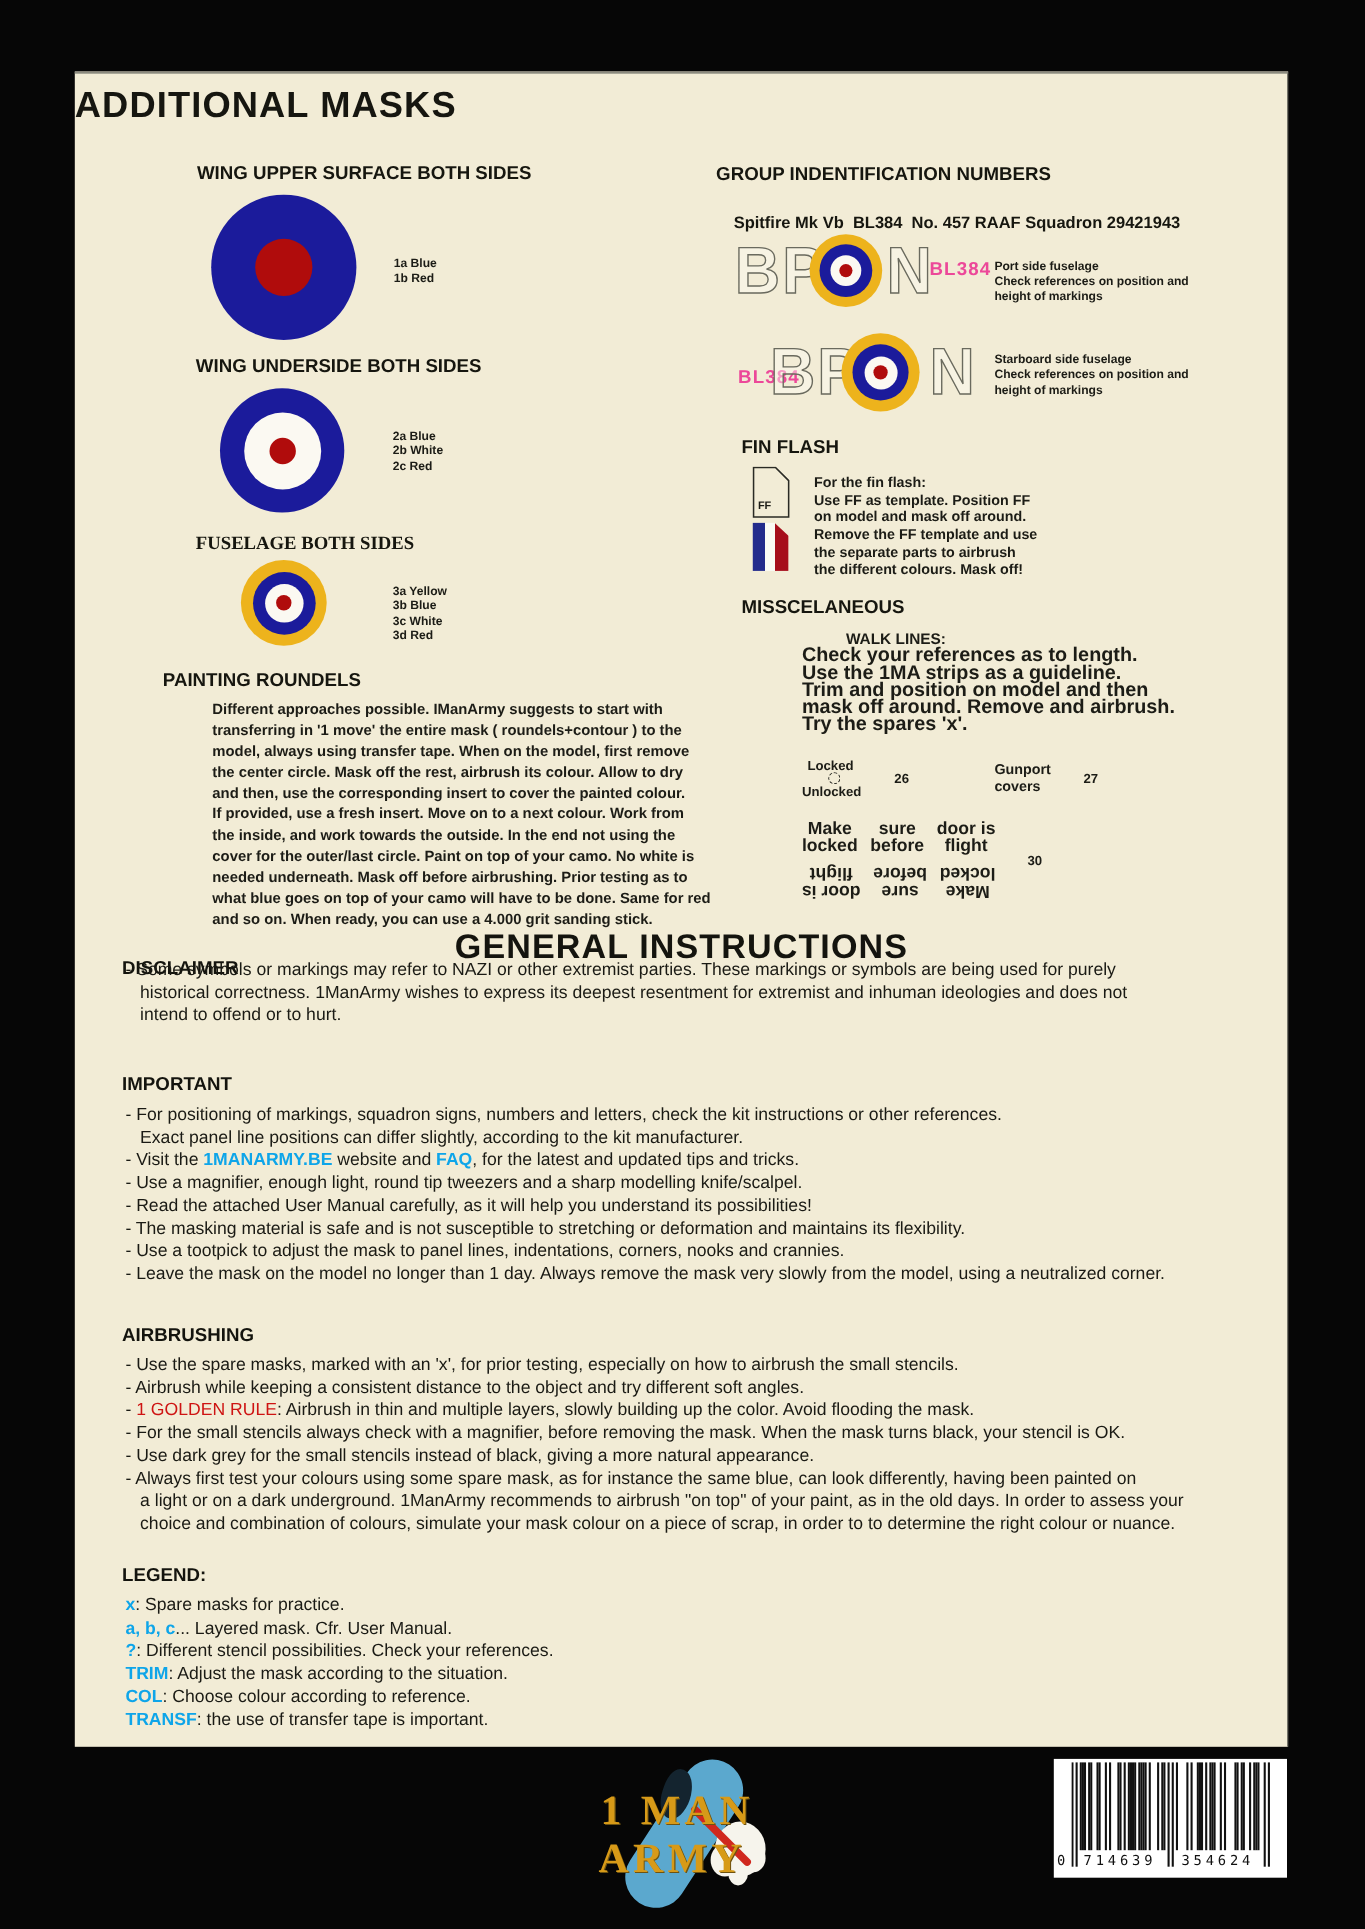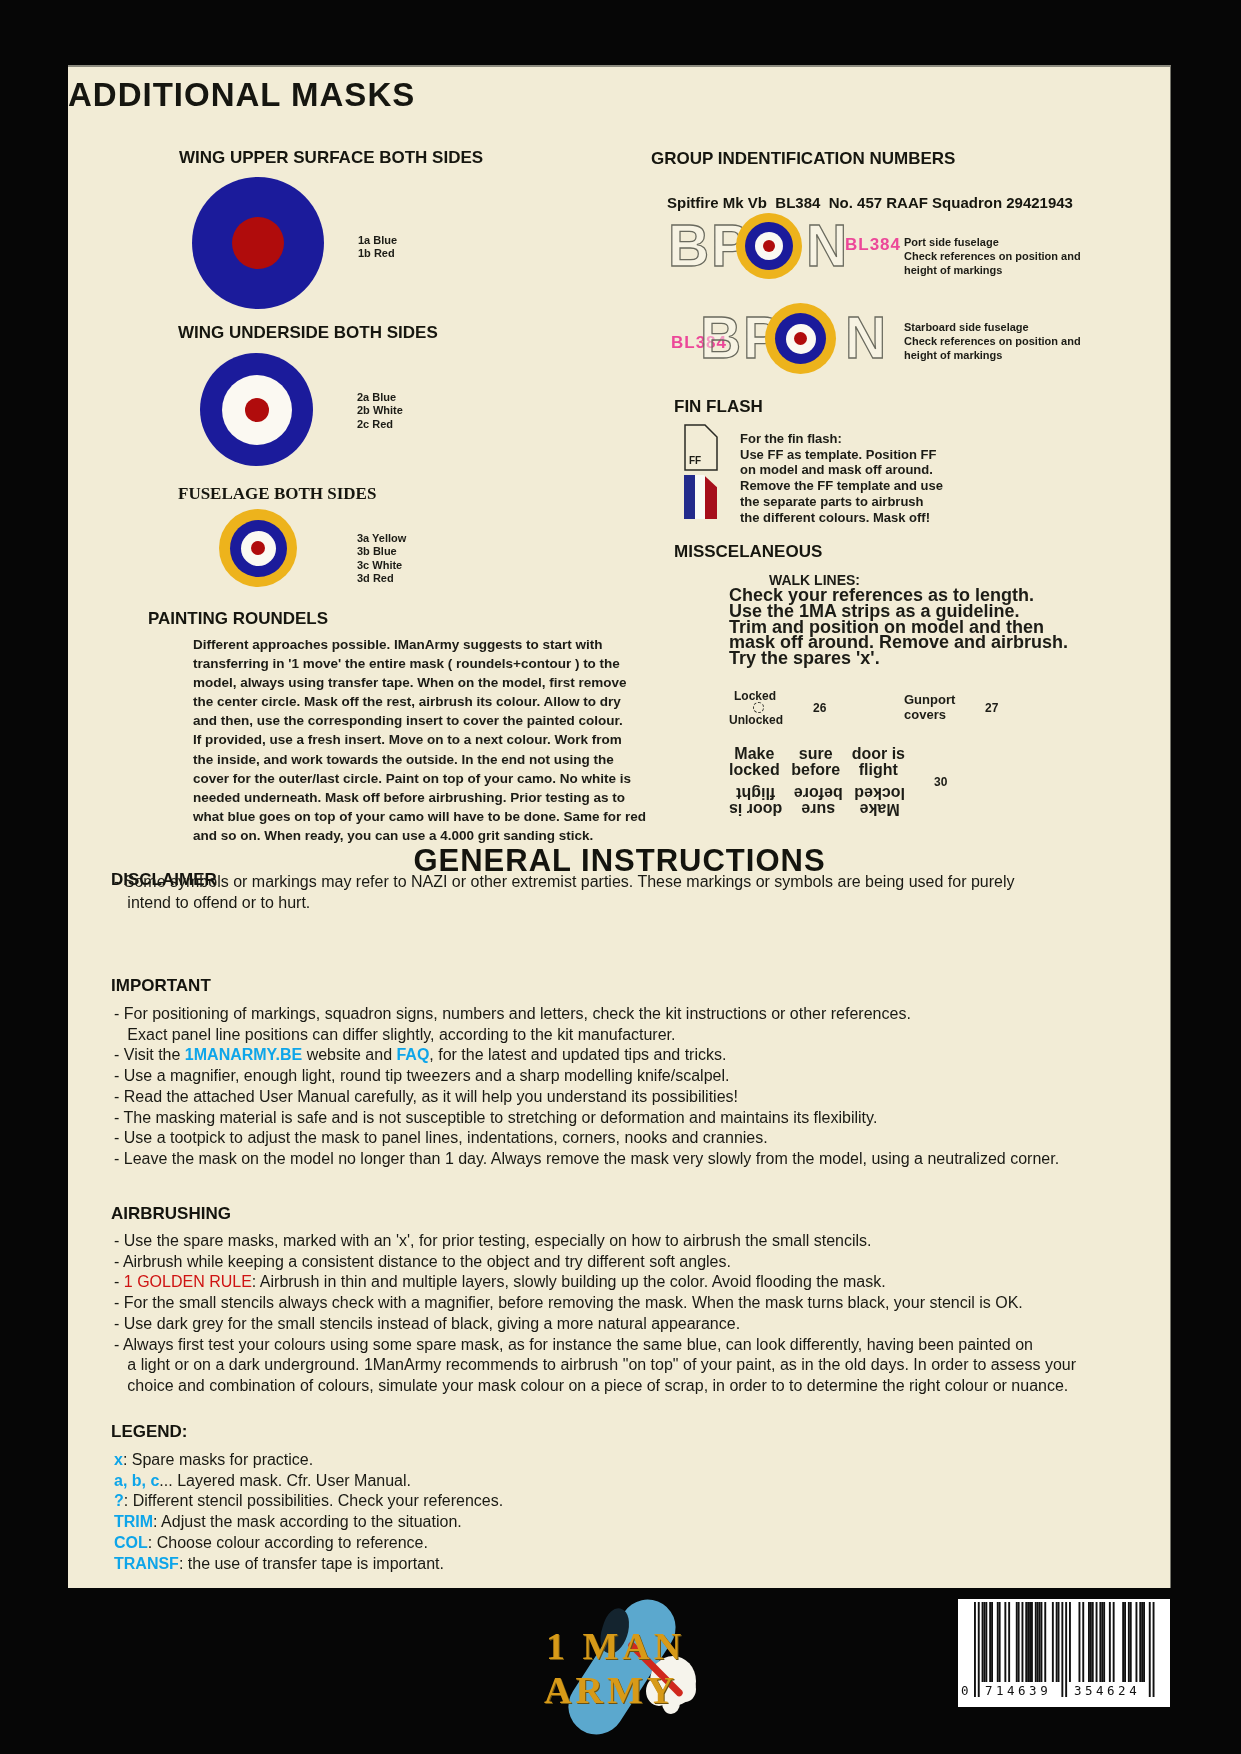--- a/index.html
+++ b/index.html
@@ -204,20 +204,21 @@
       <div class="dline">door is</div>
       <div class="dline">flight</div>
     </div>
   </div>
 
   <div class="gi-title">GENERAL INSTRUCTIONS</div>
 
   <div class="gi-h" style="left:111px;top:870px;">DISCLAIMER</div>
   <div class="abs gi-list" style="left:114px;top:872px;">
       <div class="line">- Some symbols or markings may refer to NAZI or other extremist parties. These markings or symbols are being used for purely</div>
+      <div class="line">   historical correctness. 1ManArmy wishes to express its deepest resentment for extremist and inhuman ideologies and does not</div>
       <div class="line">   intend to offend or to hurt.</div>
     </div>
 
   <div class="gi-h" style="left:111px;top:976px;">IMPORTANT</div>
   <div class="abs gi-list" style="left:114px;top:1004px;">
       <div class="line">- For positioning of markings, squadron signs, numbers and letters, check the kit instructions or other references.</div>
       <div class="line">   Exact panel line positions can differ slightly, according to the kit manufacturer.</div>
       <div class="line"><span>- Visit the </span><span class="blue">1MANARMY.BE</span><span> website and </span><span class="blue">FAQ</span><span>, for the latest and updated tips and tricks.</span></div>
       <div class="line">- Use a magnifier, enough light, round tip tweezers and a sharp modelling knife/scalpel.</div>
       <div class="line">- Read the attached User Manual carefully, as it will help you understand its possibilities!</div>

